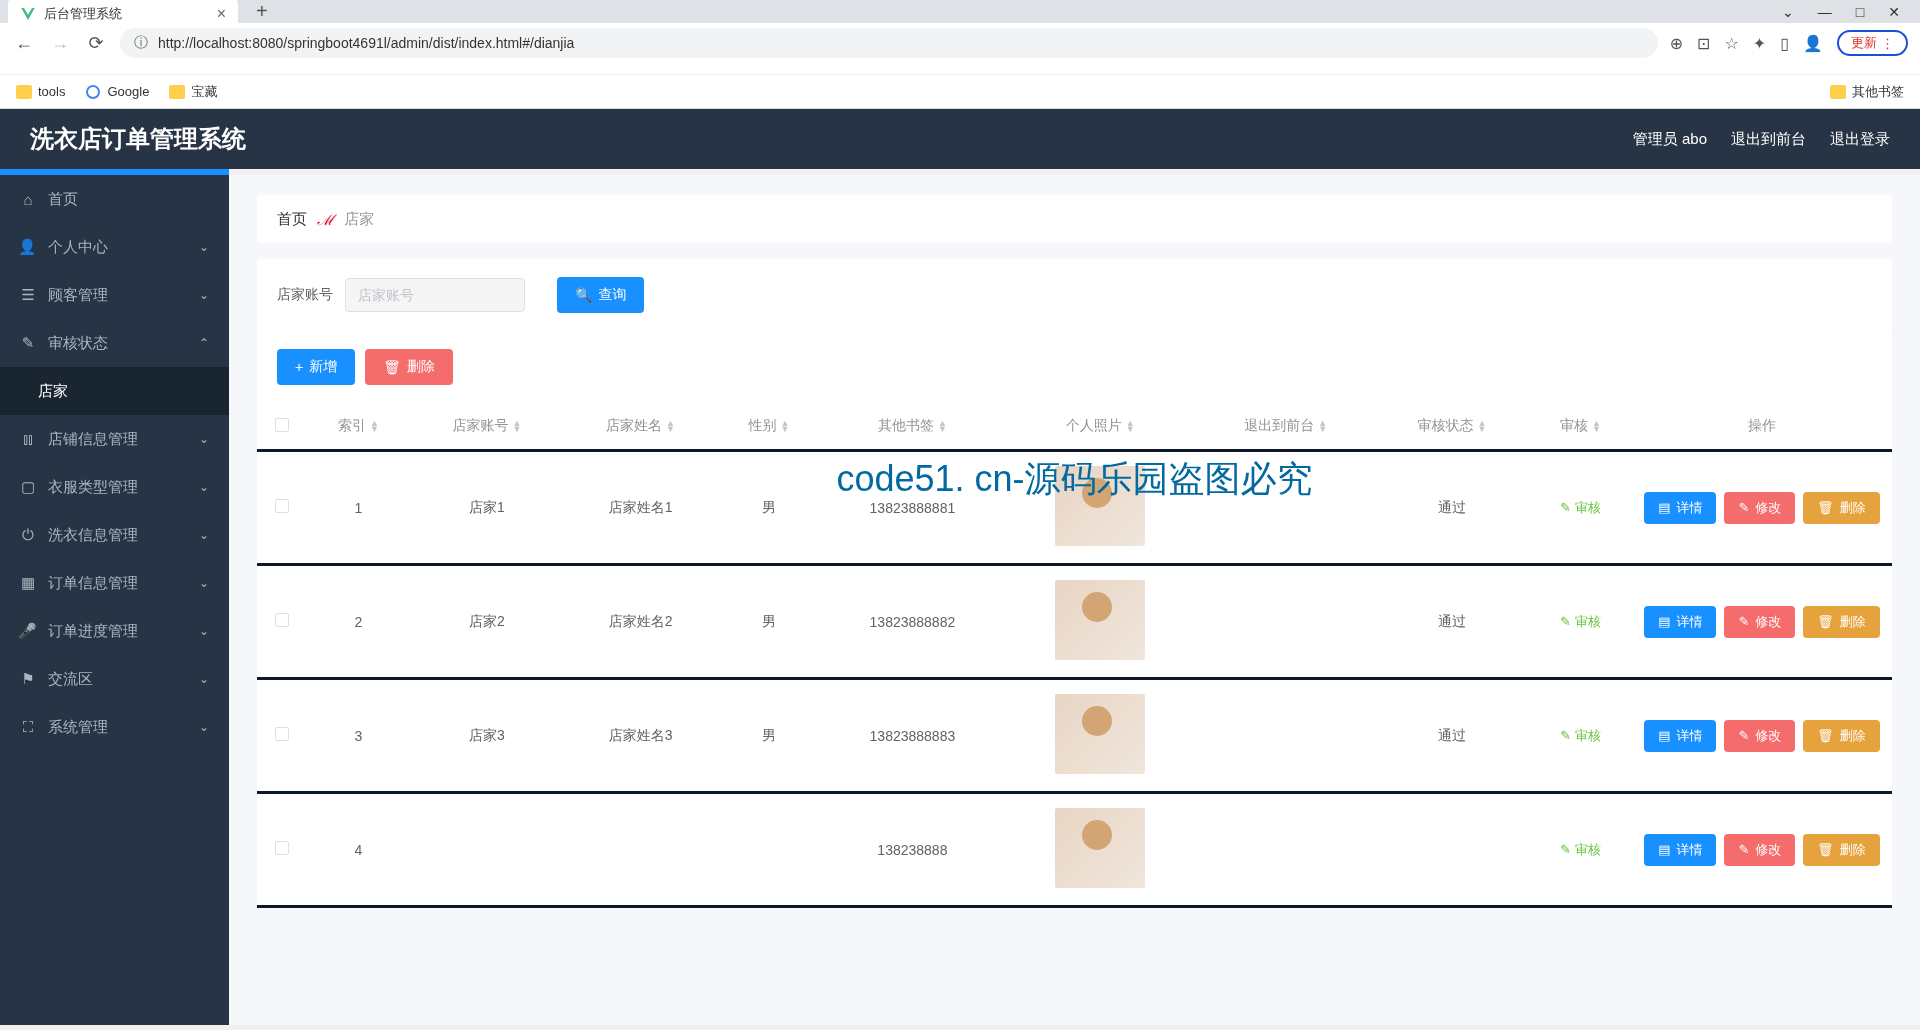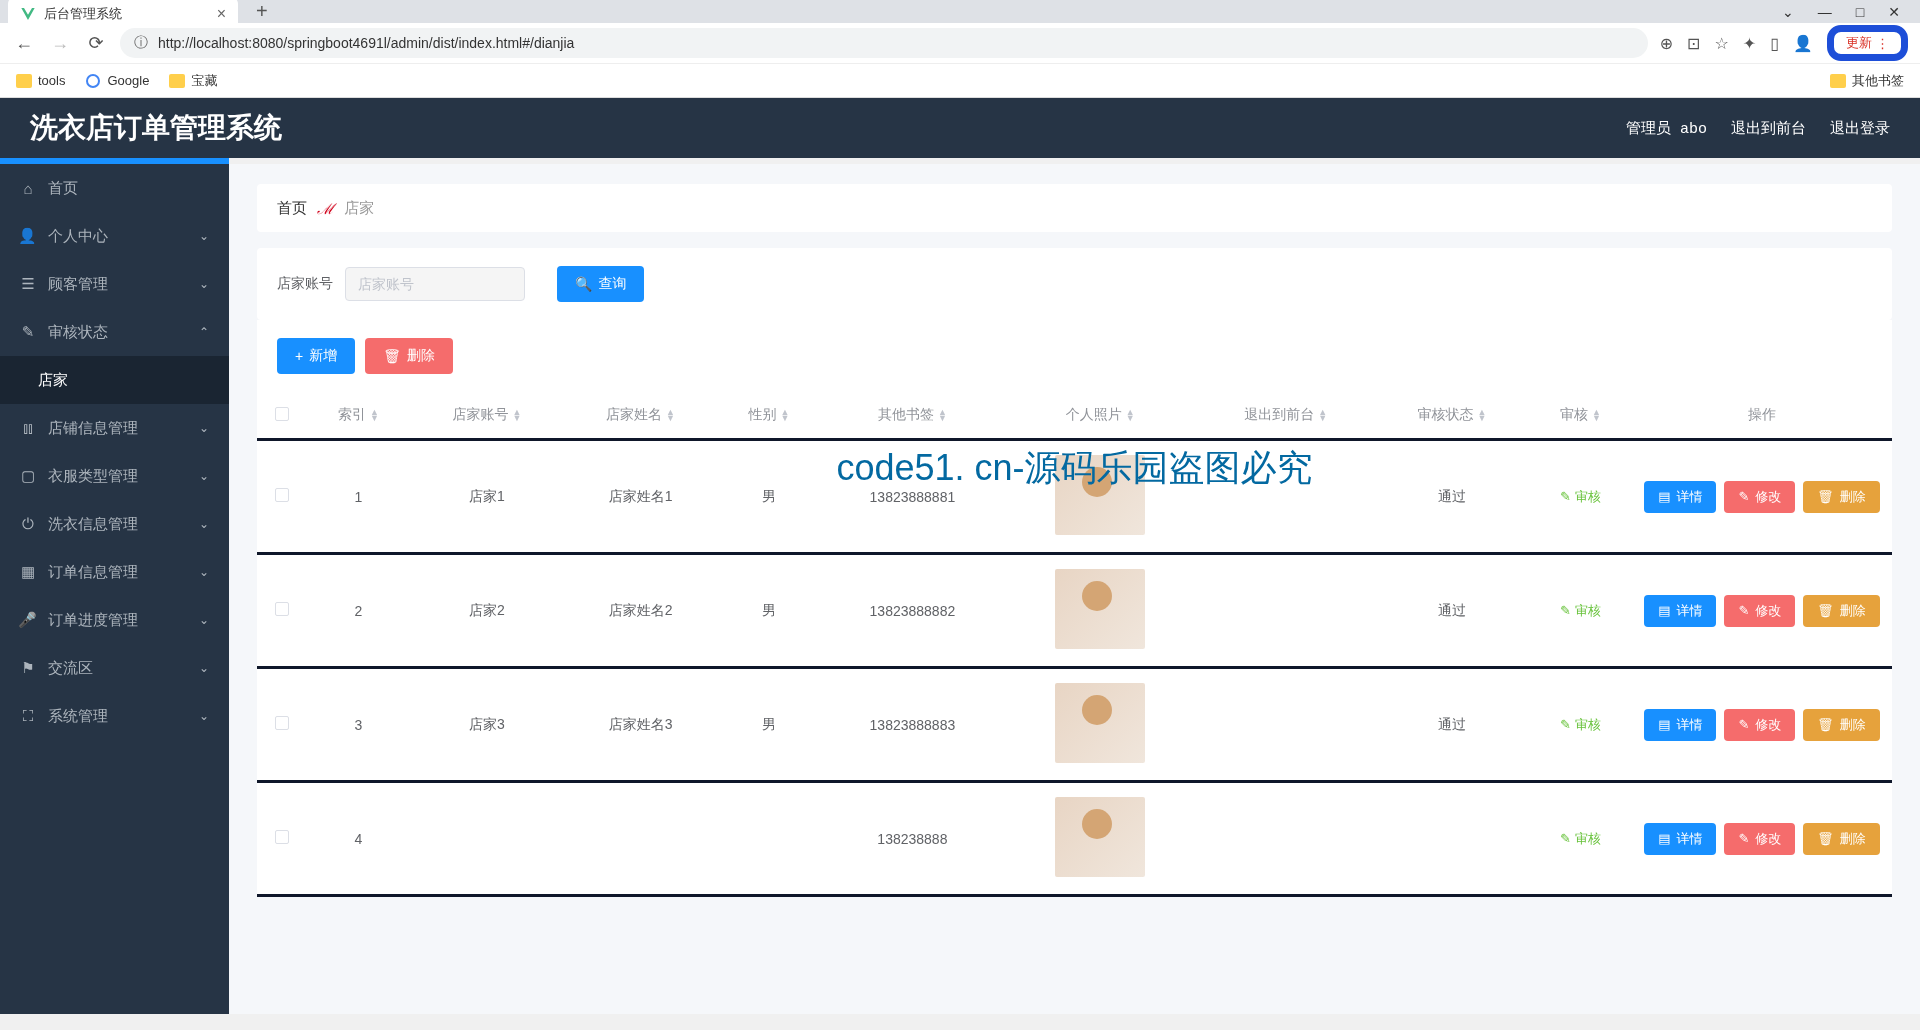--- a/index.html
+++ b/index.html
@@ -15,33 +15,33 @@
 .win-controls { margin-left: auto; display: flex; gap: 24px; padding-right: 20px; color: #333; }
 .win-controls span { cursor: pointer; font-size: 14px; }
 
 .addr-bar { display: flex; align-items: center; height: 40px; padding: 0 12px; gap: 12px; background: #fff; }
 .nav-btn { color: #555; cursor: pointer; font-size: 18px; width: 24px; text-align: center; }
 .nav-btn.disabled { color: #bbb; }
 .url-box { flex: 1; display: flex; align-items: center; height: 30px; background: #f1f3f4; border-radius: 15px; padding: 0 14px; font-size: 14px; color: #333; gap: 10px; }
 .url-box .info-icon { color: #666; }
 .addr-right { display: flex; gap: 14px; align-items: center; color: #555; }
 .addr-right .icon { cursor: pointer; font-size: 16px; }
-.update-btn { border: 7px solid #1d4ed8; color: #d93025; border-radius: 14px; padding: 2px 12px; font-size: 13px; display: flex; align-items: center; gap: 4px; }
-
-.bookmarks-bar { display: flex; align-items: center; height: 34px; padding: 0 16px; gap: 20px; font-size: 13px; color: #333; background: #fff; border-top: 1px solid #eee; }
+.update-btn { border: 2px solid #1d4ed8; color: #d93025; border-radius: 14px; padding: 2px 12px; font-size: 13px; display: flex; align-items: center; gap: 4px; }
+
+.bookmarks-bar { display: flex; align-items: center; height: 34px; padding: 0 16px; gap: 20px; font-size: 13px; color: #333; background: #fff; border-top: 1px solid #eee; margin-top: 11px; }
 .bm-item { display: flex; align-items: center; gap: 6px; cursor: pointer; }
 .bm-folder { width: 16px; height: 14px; background: #ffcf4b; border-radius: 2px; display: inline-block; }
 .bm-google { width: 16px; height: 16px; display: inline-block; }
 .bm-right { margin-left: auto; }
 
 
 .app-header { background: #263445; color: #fff; height: 60px; display: flex; align-items: center; padding: 0 30px; }
-.app-title { font-size: 28px; font-weight: bold; }
+.app-title { font-size: 24px; font-weight: bold; }
 .app-header-right { margin-left: auto; display: flex; gap: 24px; font-size: 15px; }
-.app-header-right span { cursor: pointer; font-family: Liberation Mono, monospace; }
+.app-header-right span { cursor: pointer; }
 
 
 .active-bar { height: 6px; background: #1890ff; width: 229px; }
 
 
 .main { display: flex; height: calc(1030px - 40px - 40px - 34px - 60px - 6px); }
 .sidebar { width: 229px; background: #263445; color: #adb5bd; overflow-y: auto; }
 .sidebar-item { display: flex; align-items: center; height: 48px; padding: 0 20px; cursor: pointer; font-size: 15px; gap: 12px; }
 .sidebar-item .chevron { margin-left: auto; font-size: 12px; }
 .sidebar-item.active { color: #fff; background: #1a2532; padding-left: 38px; }

